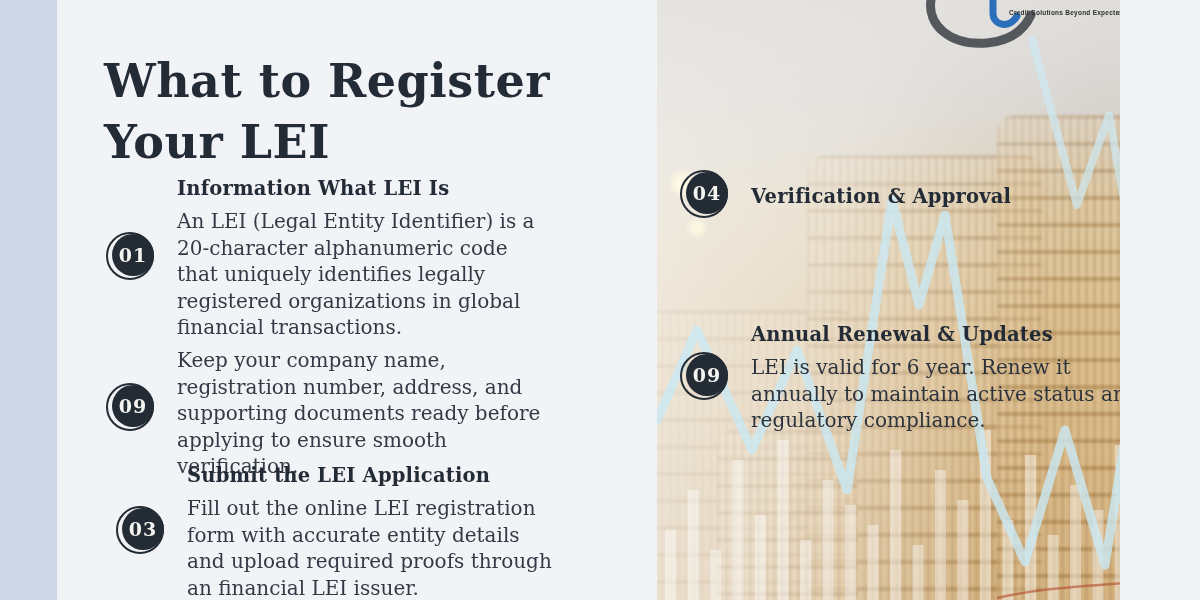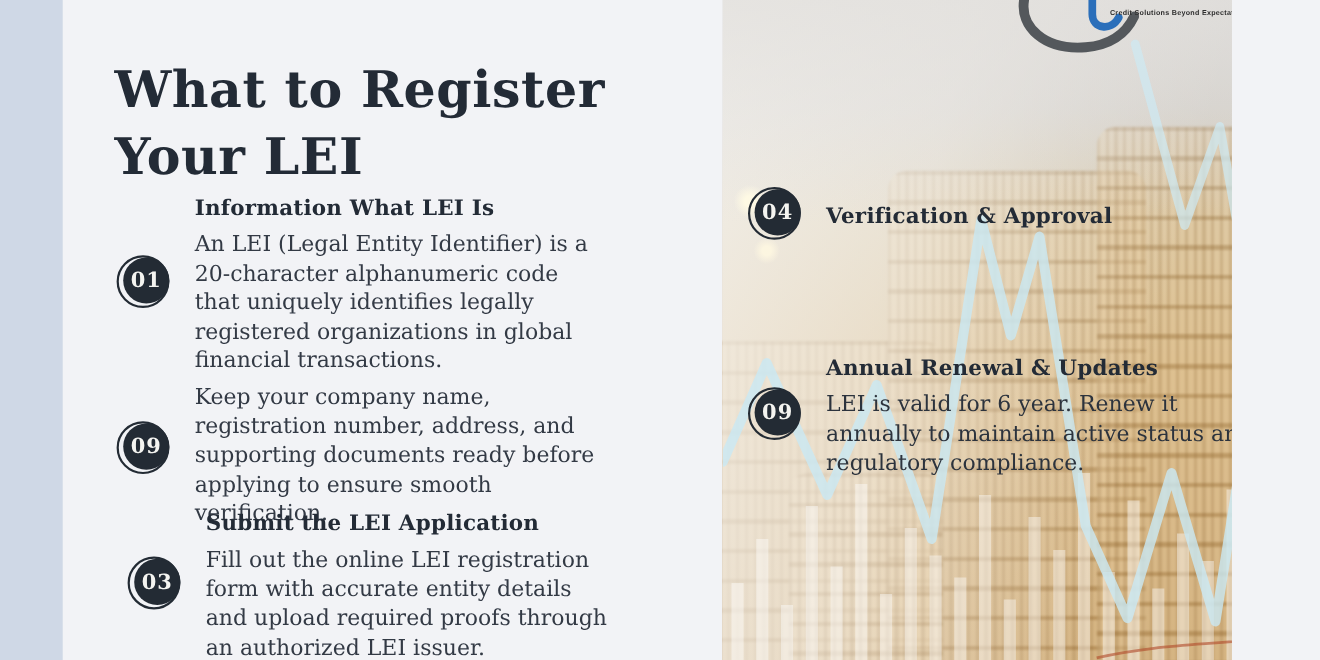--- a/index.html
+++ b/index.html
@@ -108,21 +108,21 @@
     <div class="badge">09</div>
     <div class="step-text">
       <div class="step-desc">Keep your company name, registration number, address, and supporting documents ready before applying to ensure smooth verification.</div>
     </div>
   </div>
 
   <div class="step step-left pos-s3">
     <div class="badge">03</div>
     <div class="step-text">
       <div class="step-title">Submit the LEI Application</div>
-      <div class="step-desc">Fill out the online LEI registration form with accurate entity details and upload required proofs through an authorized LEI issuer.</div>
+      <div class="step-desc">Fill out the online LEI registration form with accurate entity details and upload required proofs through an financial LEI issuer.</div>
     </div>
   </div>
 
   <div class="photo">
 
     <div class="coin-stack stack1"></div>
     <div class="coin-stack stack2"></div>
     <div class="coin-stack stack3"></div>
     <div class="coin-stack stack4"></div>
 

